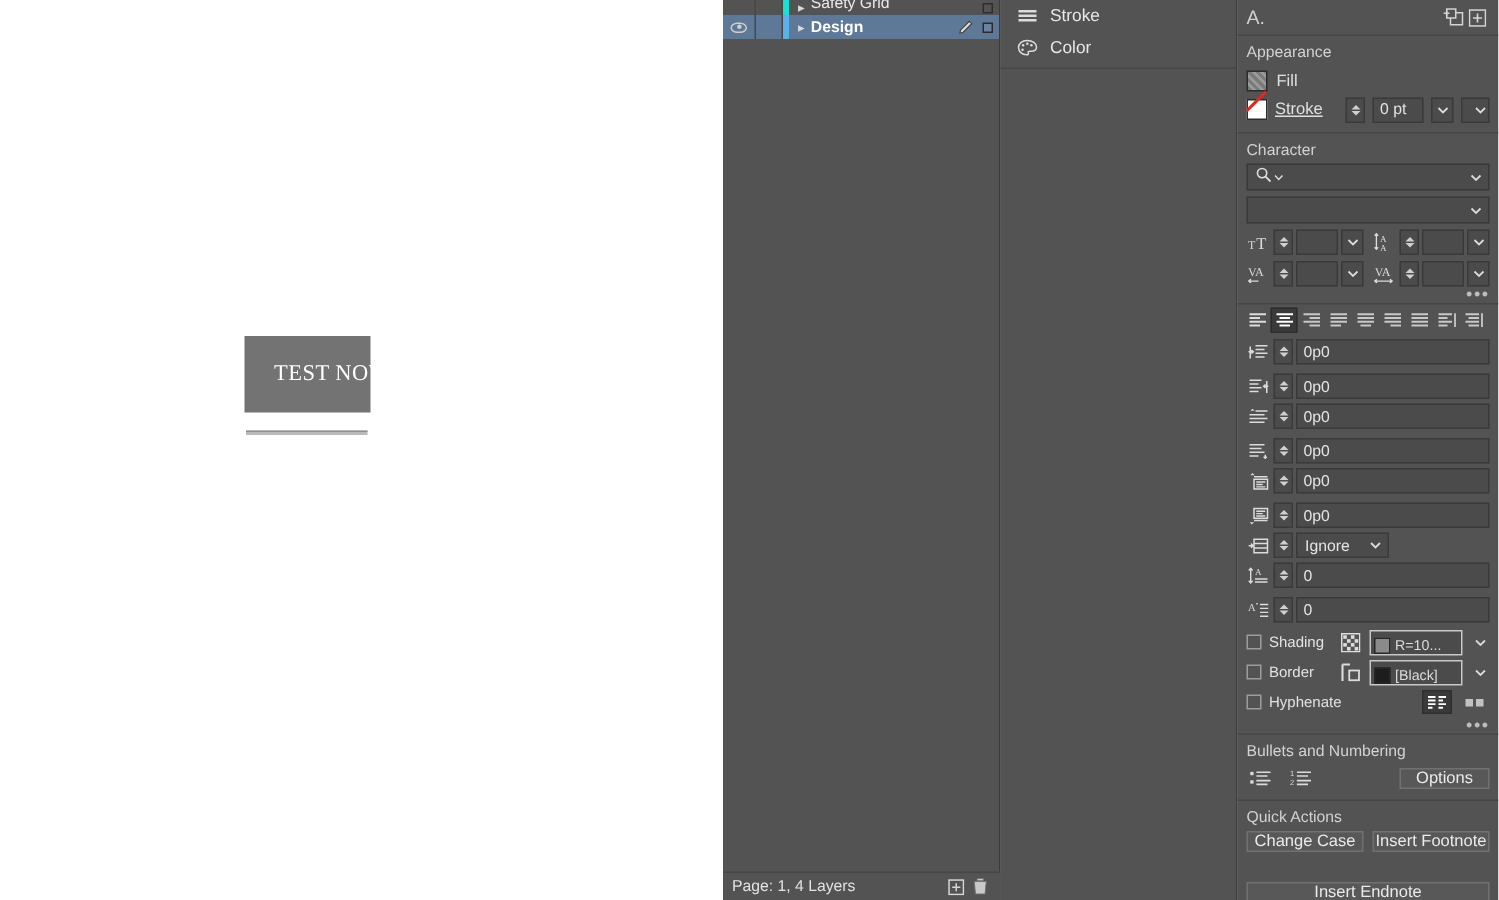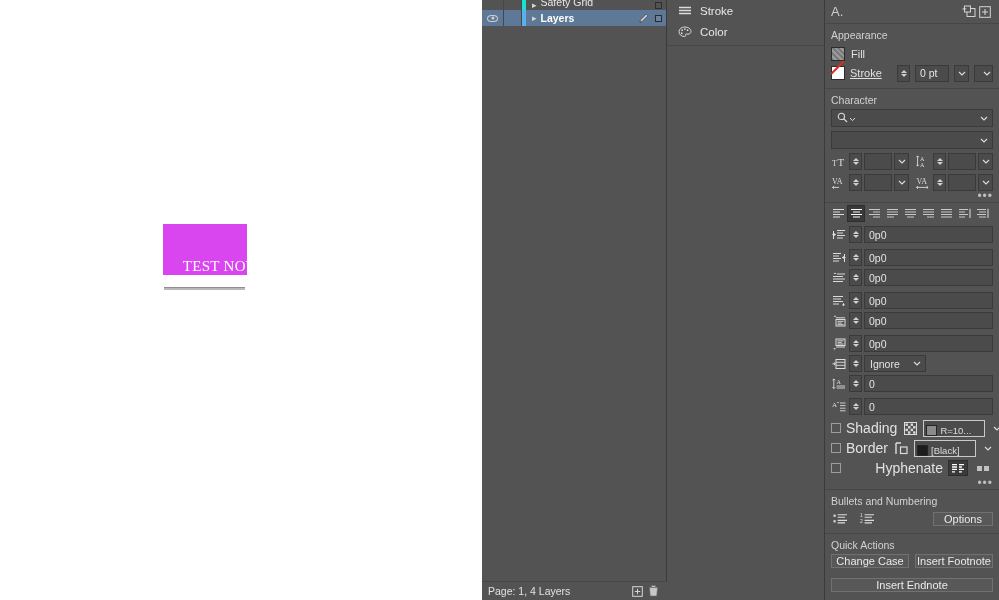--- a/index.html
+++ b/index.html
@@ -17,22 +17,22 @@
   .canvas {
     width: 482px; height: 600px;
     background: #ffffff;
     position: relative;
     flex: 0 0 482px;
   }
   .artboard-frame {
     position: absolute;
     left: 163px; top: 224px;
     width: 84px; height: 51px;
-    background: #d946ef;
-    display: flex; align-items: flex-end; justify-content: center; padding-left: 33px;
+    background: #737373;
+    display: flex; align-items: center; justify-content: center; padding-left: 33px;
   }
   .artboard-text {
     color: #ffffff;
     font-family: "Liberation Serif", serif;
     font-size: 15px;
     letter-spacing: 0.3px;
     white-space: nowrap;
   }
   .canvas-rule {
     position: absolute;
@@ -274,21 +274,21 @@
   .indent-row { display: flex; gap: 6px; padding: 0 6px; margin-bottom: 3px; flex-direction: column; }
   .indent-cell { display: flex; align-items: center; gap: 2px; flex: 1 1 0; min-width: 0; }
   .indent-cell .field { flex: 1 1 auto; }
 
   
   .chk-row { display: flex; align-items: center; padding: 0 6px; height: 20px; gap: 5px; }
   .chk {
     width: 10px; height: 10px; flex: 0 0 10px;
     border: 1px solid #9d9d9d; background: #535353;
   }
-  .chk-label { font-size: 14px; color: #e2e2e2; flex: 1 1 auto; text-align: right; }
+  .chk-label { font-size: 10px; color: #e2e2e2; flex: 1 1 auto; }
   .colorbox {
     display: flex; align-items: flex-end;
     background: #4b4b4b;
     border: 1px solid #c9c9c9;
     height: 17px; width: 62px; flex: 0 0 62px;
     padding: 0 1px 0 2px;
     gap: 3px;
   }
   .colorbox-sw { width: 11px; height: 11px; border: 1px solid #262626; flex: 0 0 11px; }
   .colorbox-txt { font-size: 9.5px; color: #dcdcdc; overflow: hidden; white-space: nowrap; flex: 1 1 auto;}
@@ -296,21 +296,21 @@
   
   .btn {
     background: #585858;
     border: 1px solid #717171;
     color: #eaeaea;
     font-size: 11px;
     height: 14px;
     display: flex; align-items: center; justify-content: center;
     flex: 1 1 0;
   }
-  .btn-row { display: flex; gap: 6px; padding: 0 6px; margin-bottom: 10px; }
+  .btn-row { display: flex; gap: 6px; padding: 0 6px; margin-bottom: 20px; }
   .ellipsis {
     text-align: right; padding: 1px 6px 2px 0;
     color: #bdbdbd; font-size: 12px; letter-spacing: 1px; line-height: 8px;
   }
   .listbtn {
     width: 19px; height: 17px;
     display: flex; align-items: center; justify-content: center;
     border: 1px solid transparent;
   }
   .tail-btn { width: 20px; height: 16px; display:flex; align-items:center; justify-content:center; border:1px solid transparent;}
@@ -346,21 +346,21 @@
       </div>
 
       <div class="layer-row selected">
         <div class="layer-eye">
           <span class="eye-glyph"></span>
         </div>
         <div class="layer-lock"></div>
         <div class="layer-color" style="background:#5ab0e8"></div>
         <div class="layer-name">
           <span class="disclosure">▸</span>
-          <span class="layer-label">Layers</span>
+          <span class="layer-label">Design</span>
         </div>
         <div class="pencil-icon">
           <svg width="11" height="11" viewBox="0 0 11 11" aria-hidden="true">
             <path d="M8.2 1.2 L9.8 2.8 L4 8.6 L1.9 9.1 L2.4 7 Z" fill="#d8d8d8" stroke="#3a3a3a" stroke-width="0.7"></path>
           </svg>
         </div>
         <div class="target-icon">
           <span class="sq-target"></span>
         </div>
       </div>

